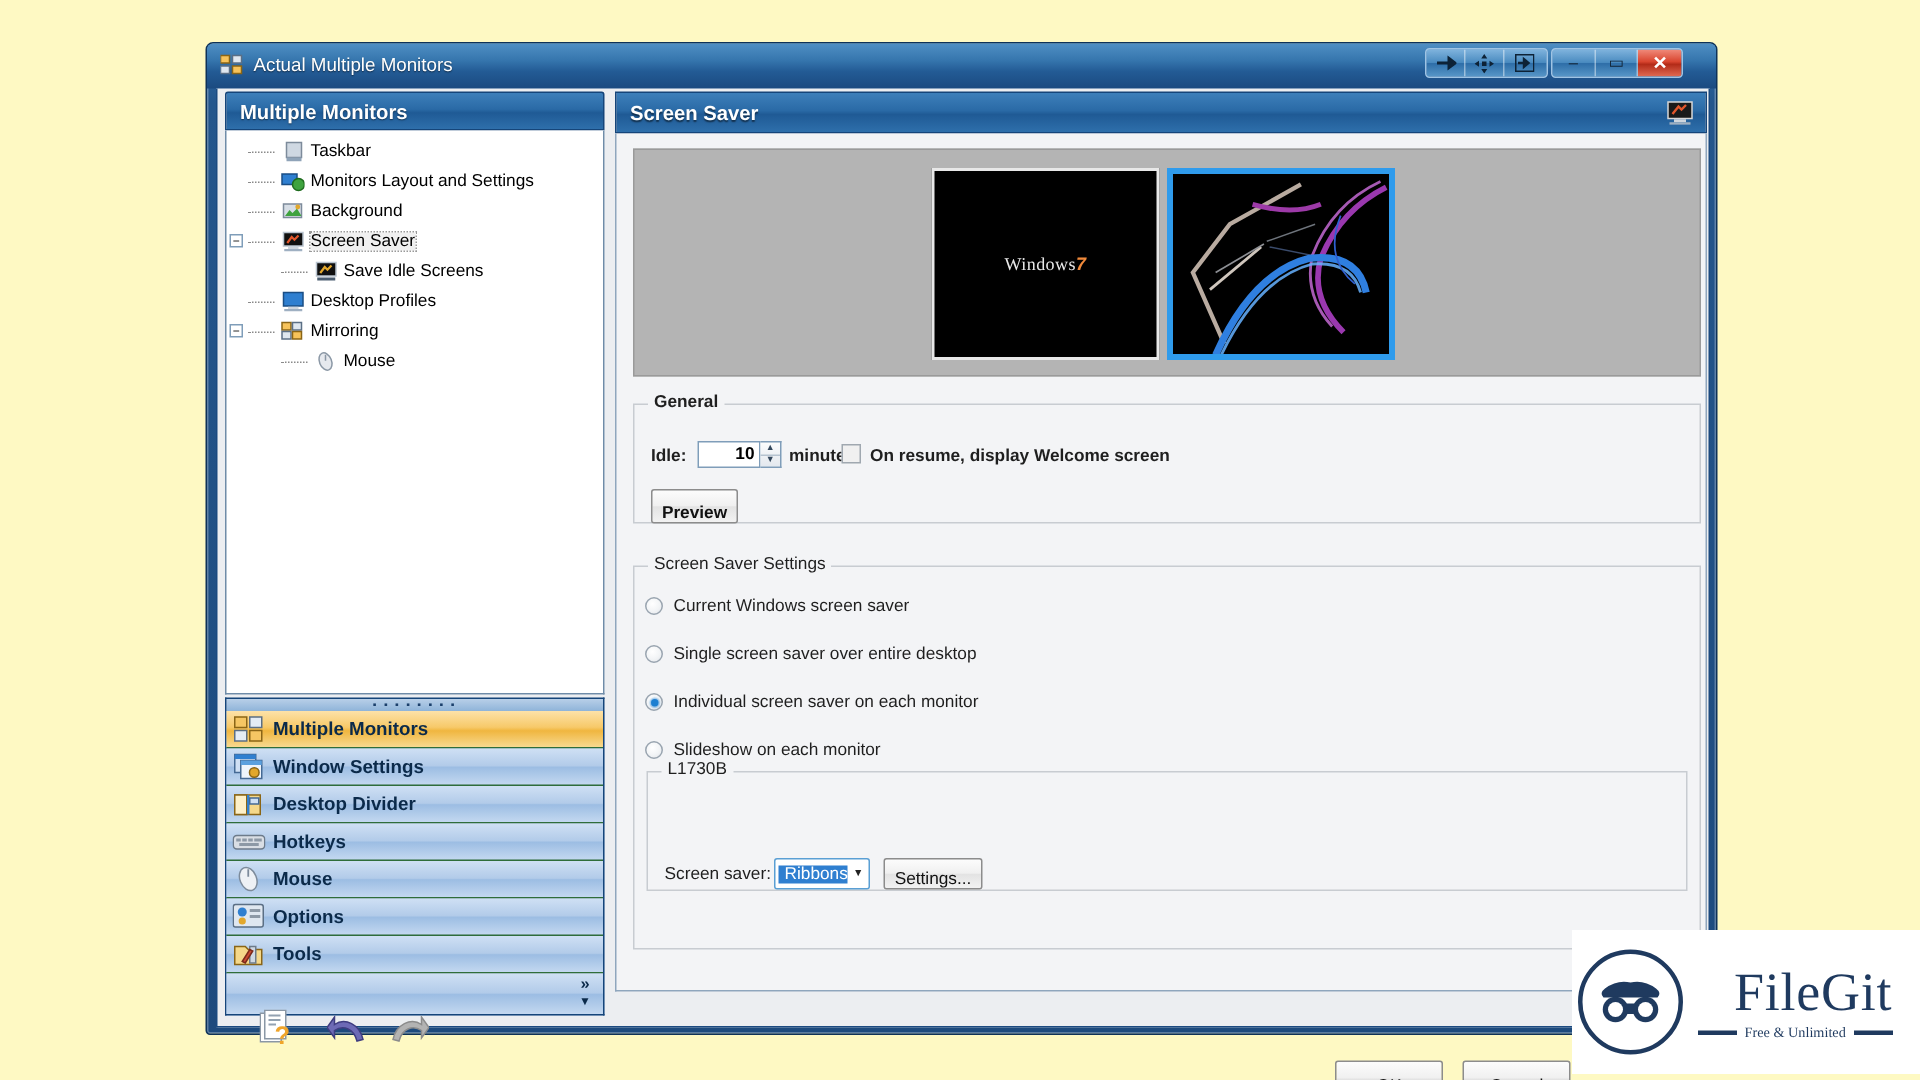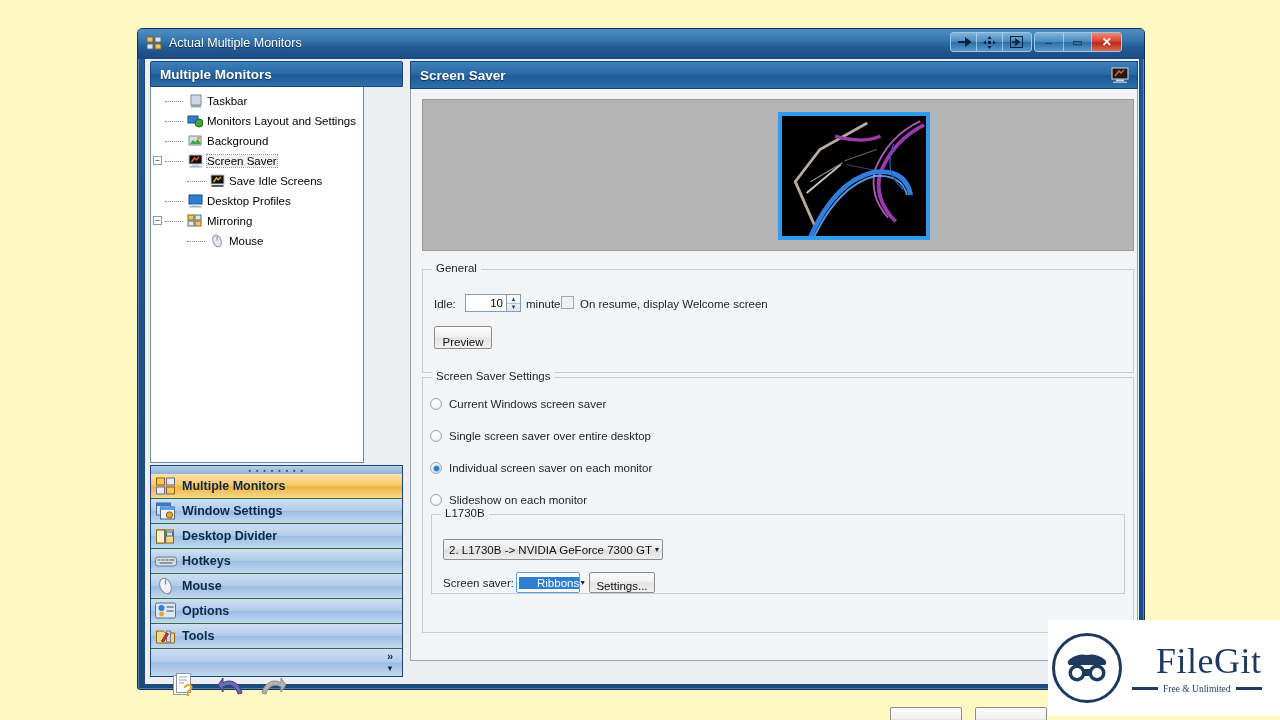--- a/index.html
+++ b/index.html
@@ -83,21 +83,21 @@
     background: linear-gradient(180deg,#3d7fba 0%, #2a6aa6 45%, #1f5a95 55%, #2e6fab 100%);
     border: 1px solid #15457a;
     border-radius: 2px 2px 0 0;
   }
   #left-header-text {
     position: absolute; left: 9px; top: 5px;
     color: #ffffff; font-size: 13.5px; font-weight: bold;
     text-shadow: 0 1px 1px rgba(0,0,0,.5);
   }
   #tree-panel {
-    position: absolute; left: 2px; top: 26px; width: 214px; height: 376px;
+    position: absolute; left: 2px; top: 26px; width: 253px; height: 376px;
     background: #ffffff;
     border: 1px solid #6f8ca8;
     border-top: none;
     overflow: hidden;
   }
   .tree-row {
     position: relative; height: 16px; display: flex; align-items: center;
     font-size: 11.5px; color: #000000; white-space: nowrap; cursor: pointer;
   }
   .tree-expander {
@@ -195,21 +195,21 @@
     position: absolute;
     border: 1px solid #c8ccd1;
     background: transparent;
   }
   .gb-title {
     position: absolute; top: -8px; left: 9px;
     background: #f3f4f6; padding: 0 4px;
     font-size: 11.5px; color: #1f1f1f;
   }
 
-  #gb-general { left: 11px; top: 180px; width: 712px; height: 104px; }
+  #gb-general { left: 11px; top: 180px; width: 712px; height: 80px; font-weight: bold; }
   #gb-settings { left: 11px; top: 288px; width: 712px; height: 256px; }
   #gb-monitor  { left: 8px;  top: 136px; width: 694px; height: 80px; }
 
   
   .lbl { position: absolute; font-size: 11.5px; color: #1f1f1f; white-space: nowrap; }
   #wait-label { left: 11px; top: 28px; }
   #wait-box {
     position: absolute; left: 42px; top: 24px; width: 42px; height: 18px;
     background: #ffffff; border: 1px solid #7f9db9;
     display: flex; align-items: center; justify-content: flex-end;
@@ -276,21 +276,21 @@
     font-size: 7px; color: #222;
   }
   #saver-label { left: 11px; top: 62px; }
   #combo-saver {
     position: absolute; left: 84px; top: 57px; width: 64px; height: 21px;
     background: #ffffff;
     border: 1px solid #5a9fd4; border-radius: 2px;
     display: flex; align-items: center; cursor: pointer;
   }
   #combo-saver-text {
-    flex: 1; padding-left: 18px; font-size: 11.5px; color: #ffffff;
+    flex: 1; padding-left: 4px; font-size: 11.5px; color: #ffffff;
     background: #2f7fd0; margin: 2px 0 2px 2px; white-space: nowrap;
   }
   #btn-settings { left: 157px; top: 57px; width: 66px; height: 21px; }
 
   
   #bottom-bar {
     position: absolute; left: 3px; top: 604px; width: 990px; height: 20px;
   }
   .tool-ico { position: absolute; cursor: pointer; }
   #ico-help { left: 25px; top: 10px; width: 22px; height: 24px; }
@@ -542,20 +542,23 @@
             <rect x="1" y="1" width="16" height="11" fill="#1a1a1a" stroke="#d8d8d8"></rect>
             <path d="M4 9l4-5 2 2 3-3" stroke="#e2572c" stroke-width="1.6" fill="none"></path>
             <rect x="5" y="12.5" width="8" height="2" fill="#cfd6de"></rect>
             <rect x="2" y="14.5" width="14" height="1.6" fill="#9fb0c2"></rect>
           </svg>
         </div>
 
         <div id="right-body">
 
           <div id="preview-strip">
+            <div class="mon" id="mon-1">
+              <div id="win7-logo">Windows<b>7</b></div>
+            </div>
             <div class="mon" id="mon-2">
               <svg width="152" height="128" viewBox="0 0 152 128">
                 <rect width="152" height="128" fill="#000"></rect>
                 <path d="M36 120 L14 70 L40 36 L90 8" stroke="#b9aba0" stroke-width="3" fill="none"></path>
                 <path d="M26 82 L62 52" stroke="#cfc6bd" stroke-width="2" fill="none"></path>
                 <path d="M30 70 L64 50" stroke="#8d8f94" stroke-width="1.2" fill="none"></path>
                 <path d="M66 48 L100 36" stroke="#6e747c" stroke-width="1" fill="none"></path>
                 <path d="M68 52 L108 60" stroke="#3a4b6b" stroke-width="1" fill="none"></path>
                 <path d="M150 10 Q118 26 104 60 Q96 88 120 112" stroke="#a23bb8" stroke-width="4" fill="none" opacity=".95"></path>
                 <path d="M146 6 Q112 22 98 58 Q92 86 112 108" stroke="#d06fe0" stroke-width="2" fill="none" opacity=".8"></path>
@@ -603,24 +606,20 @@
                 </div>
                 <div class="radio-row" style="top: 116px;">
                   <span class="radio"></span>
                   <span>Slideshow on each monitor</span>
                 </div>
               </div>
 
             <div class="groupbox" id="gb-monitor">
               <span class="gb-title">L1730B</span>
 
-              <div id="combo-monitor">
-                <span id="combo-monitor-text">2. L1730B  -&gt; NVIDIA GeForce 7300 GT</span>
-                <span class="combo-arrow">▼</span>
-              </div>
 
               <span class="lbl" id="saver-label">Screen saver:</span>
 
               <div id="combo-saver">
                 <span id="combo-saver-text">Ribbons</span>
                 <span class="combo-arrow">▼</span>
               </div>
 
               <div class="btn" id="btn-settings">
                 <span>Settings...</span>

